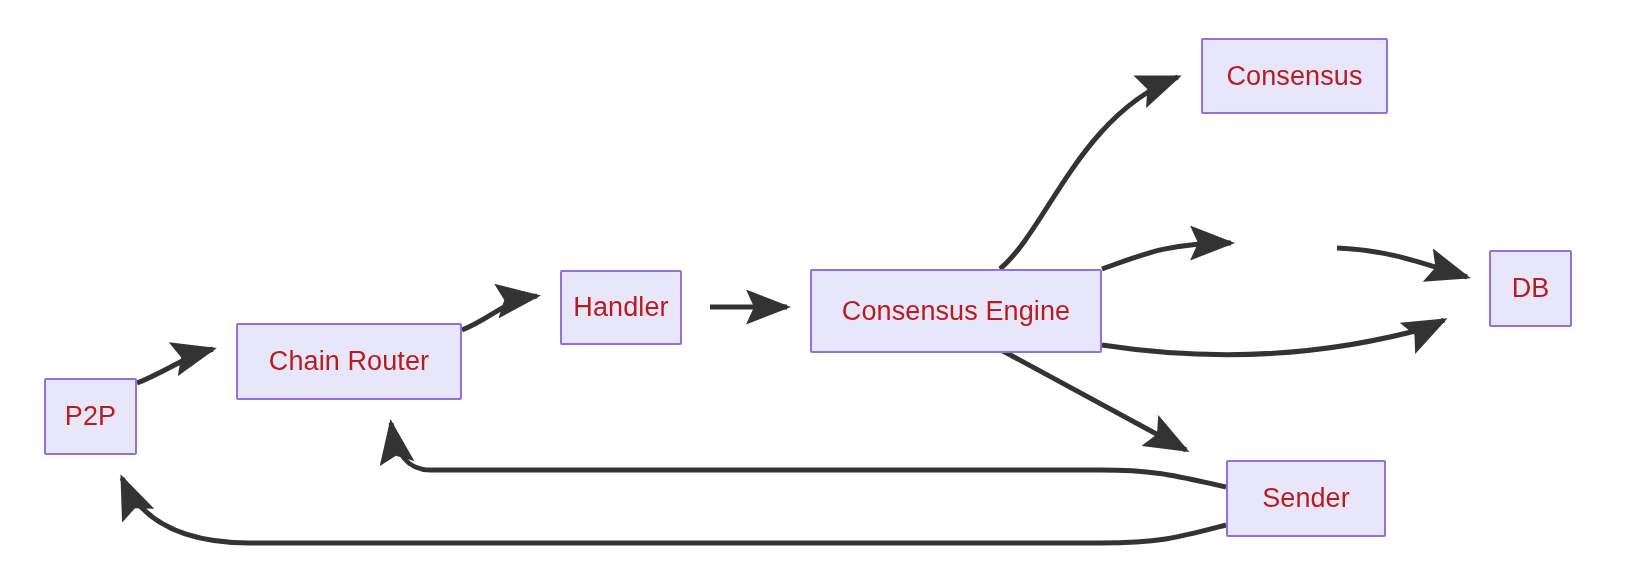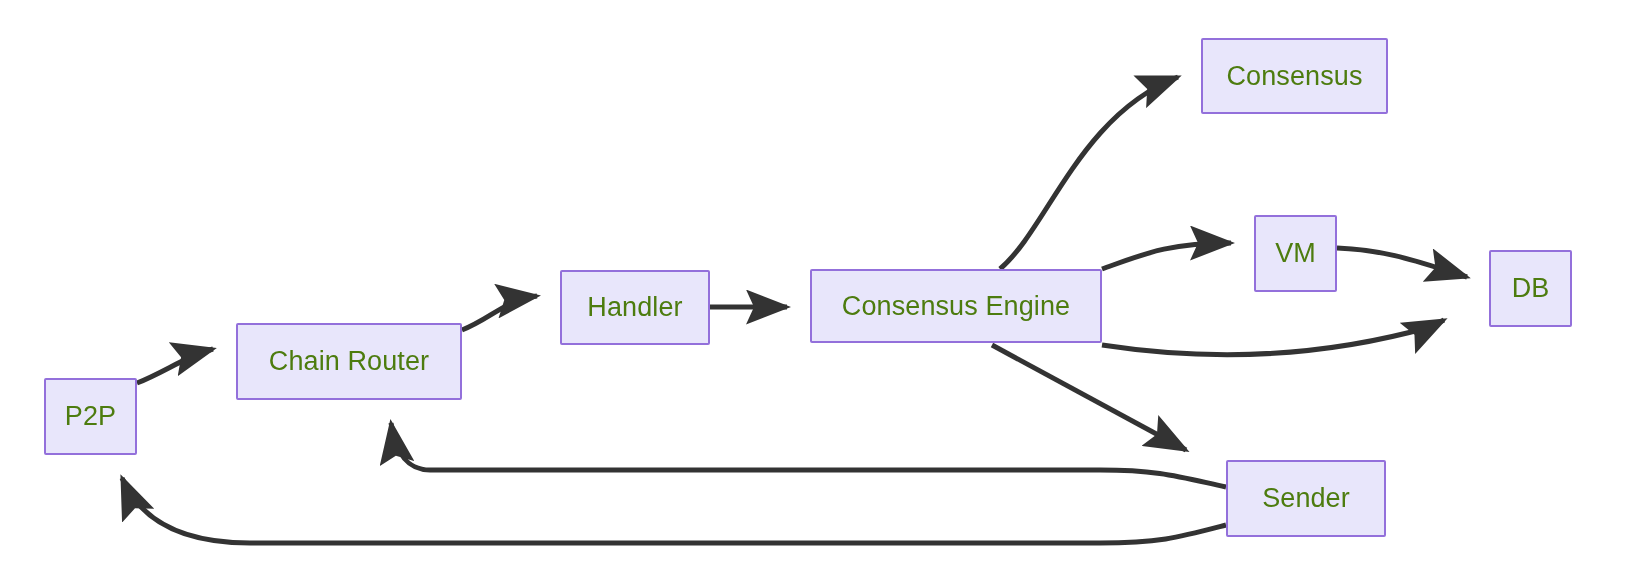--- a/index.html
+++ b/index.html
@@ -36,21 +36,21 @@
     box-sizing: border-box;
     background: #e8e6fb;
     border: 2.5px solid #9370db;
     border-radius: 2px;
     display: flex;
     align-items: center;
     justify-content: center;
     z-index: 2;
   }
   .node-label {
-    color: #4d7c0f;
+    color: #b91c1c;
     font-size: 27px;
     font-family: "Liberation Sans", sans-serif;
     line-height: 1;
     white-space: nowrap;
     letter-spacing: 0.1px;
   }
 </style>
 </head>
 <body>
 
@@ -83,31 +83,28 @@
 
     <path class="edge-path" marker-end="url(#arrowhead)" d="M 1226,525 C 1180,537 1160,543 1100,543 L 250,543 C 180,543 140,520 122,478"></path>
   </svg>
 
   <div class="node" id="node-0" style="left: 44px; top: 378px; width: 93px; height: 77px; align-items: center;">
     <span class="node-label">P2P</span>
   </div>
   <div class="node" id="node-1" style="left: 236px; top: 323px; width: 226px; height: 77px;">
     <span class="node-label">Chain Router</span>
   </div>
-  <div class="node" id="node-2" style="left: 560px; top: 270px; width: 150px; height: 75px;">
+  <div class="node" id="node-2" style="left: 560px; top: 270px; width: 122px; height: 75px;">
     <span class="node-label">Handler</span>
   </div>
-  <div class="node" id="node-3" style="left: 810px; top: 269px; width: 292px; height: 74px;">
+  <div class="node" id="node-3" style="left: 810px; top: 269px; width: 292px; height: 84px;">
     <span class="node-label">Consensus Engine</span>
   </div>
   <div class="node" id="node-4" style="left: 1201px; top: 38px; width: 187px; height: 76px;">
     <span class="node-label">Consensus</span>
-  </div>
-  <div class="node" id="node-5" style="left: 1254px; top: 215px; width: 83px; height: 77px;">
-    <span class="node-label">VM</span>
   </div>
   <div class="node" id="node-6" style="left: 1489px; top: 250px; width: 83px; height: 77px; text-align: center;">
     <span class="node-label">DB</span>
   </div>
   <div class="node" id="node-7" style="left: 1226px; top: 460px; width: 160px; height: 77px;">
     <span class="node-label">Sender</span>
   </div>
 
 </div>
 

